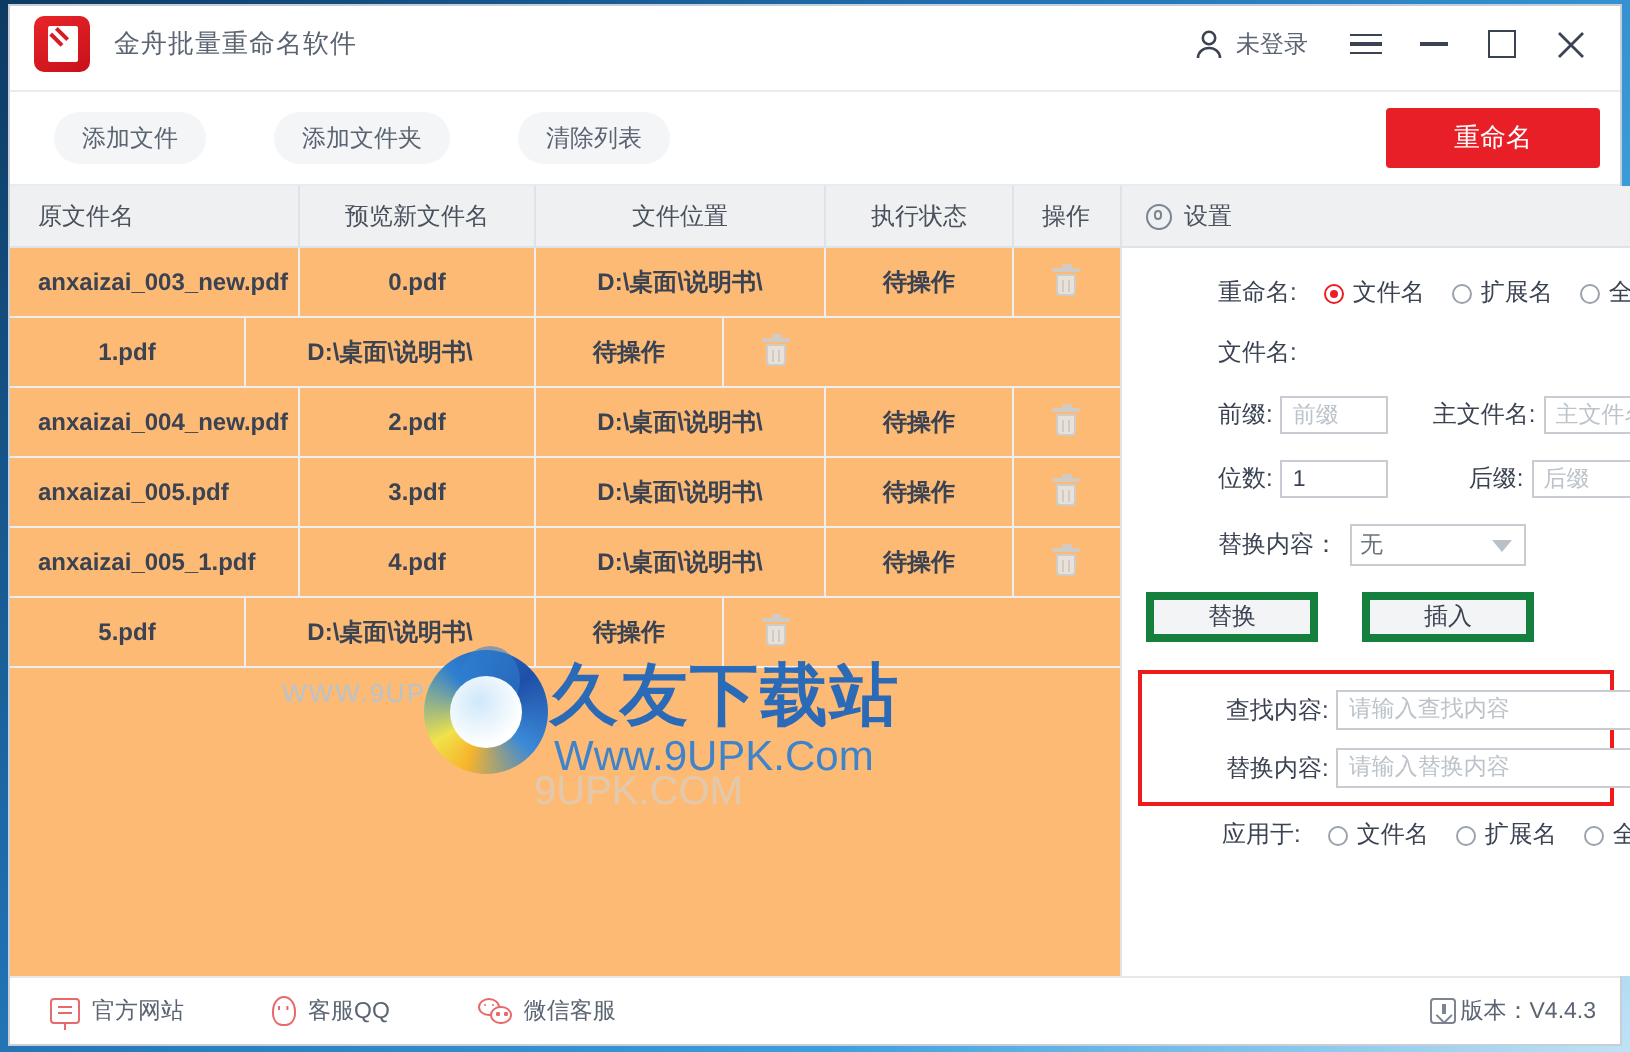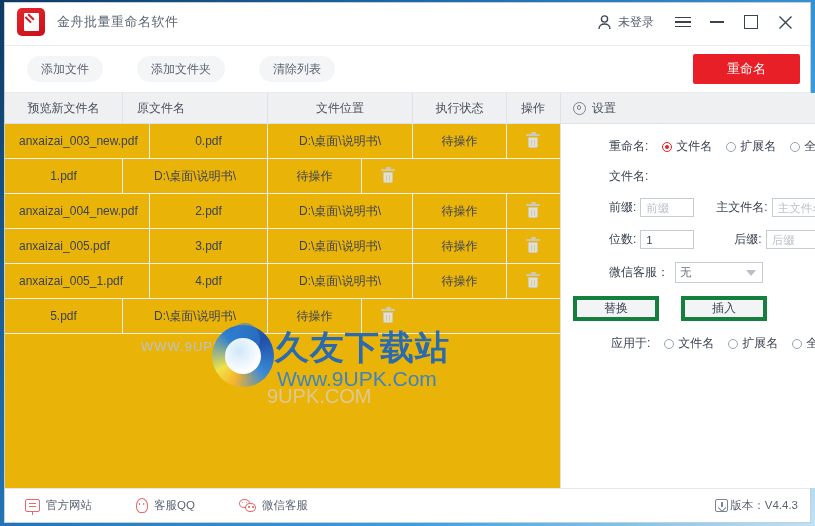--- a/index.html
+++ b/index.html
@@ -81,21 +81,21 @@
     background:#eef0f2;border-bottom:1px solid #dfe3e8;font-size:12px;color:#4a515c;
   }
   .thead .th{display:flex;align-items:center;justify-content:center;
     border-right:1px solid #dfe3e8;box-sizing:border-box;}
   .thead .th:last-child{border-right:none;}
   .c1{width:145px;flex:0 0 145px;justify-content:flex-start!important;padding-left:14px;}
   .c2{width:118px;flex:0 0 118px;}
   .c3{width:145px;flex:0 0 145px;}
   .c4{width:94px;flex:0 0 94px;}
   .c5{width:52px;flex:0 0 52px;}
-  .tbody{flex:1 1 auto;overflow:hidden;background:#eab308;position:relative;}
+  .tbody{flex:1 1 auto;overflow:hidden;background:#fdba74;position:relative;font-weight:bold;}
   .trow{height:34px;display:flex;align-items:stretch;border-bottom:1px solid #eceff2;
         font-size:12px;color:#3b4352;}
   .trow .td{display:flex;align-items:center;justify-content:center;
     border-right:1px solid #eceff2;box-sizing:border-box;}
   .trow .td:last-child{border-right:none;}
   .trash{width:14px;height:15px;position:relative;opacity:.85;cursor:pointer;}
   .trash .lid{position:absolute;top:0;left:0;width:14px;height:2.4px;background:#c9ced4;border-radius:1px;}
   .trash .lid::before{content:"";position:absolute;left:4.5px;top:-2px;width:5px;height:2px;background:#c9ced4;border-radius:1px;}
   .trash .can{position:absolute;top:3.6px;left:1.6px;width:10.8px;height:11.4px;
     background:#e4e8ec;border:1.4px solid #c9ced4;border-radius:0 0 2px 2px;box-sizing:border-box;}
@@ -240,22 +240,22 @@
     <button class="pill">添加文件</button>
     <button class="pill">添加文件夹</button>
     <button class="pill">清除列表</button>
     <button class="rename-btn">重命名</button>
   </div>
 
   <div class="body">
 
     <div class="left">
       <div class="thead">
+        <div class="th c1">原文件名</div>
         <div class="th c2">预览新文件名</div>
-        <div class="th c1">原文件名</div>
         <div class="th c3">文件位置</div>
         <div class="th c4">执行状态</div>
         <div class="th c5">操作</div>
       </div>
 
       <div class="tbody">
 
         <div class="trow">
           <div class="td c1">anxaizai_003_new.pdf</div>
           <div class="td c2">0.pdf</div>
@@ -379,32 +379,42 @@
         </div>
 
         <div class="prow">
           <span class="lbl">位数:</span>
           <input class="inp inp-num" value="1" style="">
           <span class="lbl" style="margin-left:40px;">后缀:</span>
           <input class="inp inp-suf" placeholder="后缀" style="">
         </div>
 
         <div class="prow">
-          <span class="lbl">微信客服：</span>
+          <span class="lbl">替换内容：</span>
           <span class="sel">
             <span>无</span>
             <span class="caret"></span>
           </span>
         </div>
 
         <div class="btnrow">
           <button class="gbtn">替换</button>
           <button class="gbtn">插入</button>
         </div>
 
+        <div class="hl-box">
+          <div class="hl-row">
+            <span class="lbl">查找内容:</span>
+            <input class="inp inp-wide" placeholder="请输入查找内容" style="">
+          </div>
+          <div class="hl-row">
+            <span class="lbl">替换内容:</span>
+            <input class="inp inp-wide" placeholder="请输入替换内容" style="">
+          </div>
+        </div>
 
         <div class="applyrow">
           <span class="lbl">应用于:</span>
           <span class="radio">
             <span class="rdot"></span>
             <span>文件名</span>
           </span>
           <span class="radio">
             <span class="rdot"></span>
             <span>扩展名</span>

